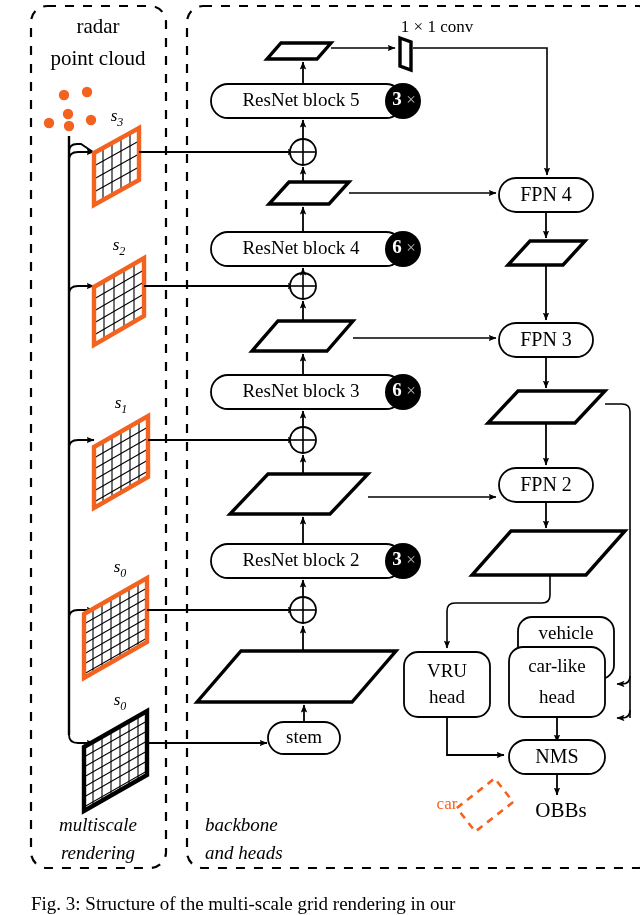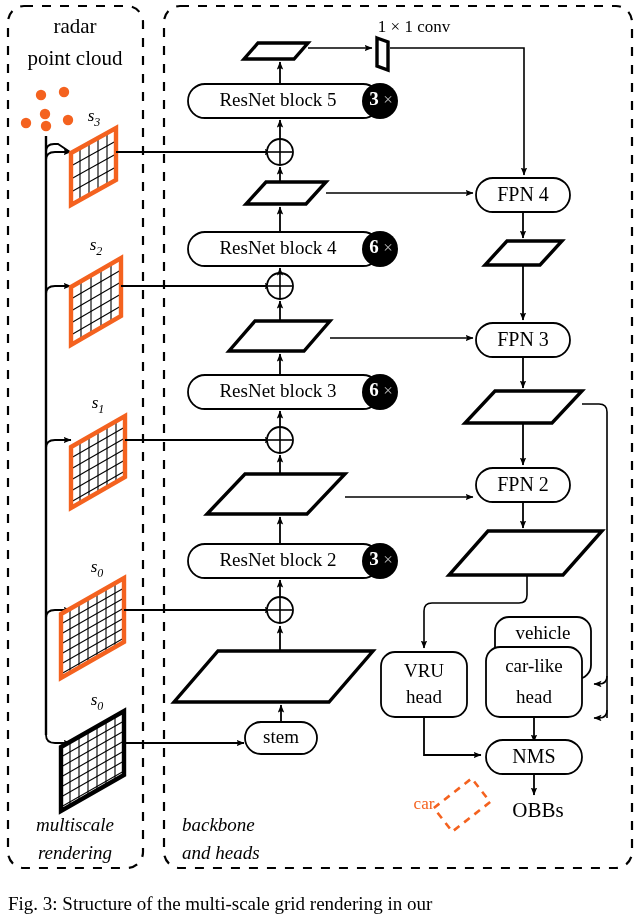--- a/index.html
+++ b/index.html
@@ -1,18 +1,18 @@
 <!DOCTYPE html>
 <html><head>
 <meta charset="utf-8">
 <style>
   html,body{margin:0;padding:0;background:#ffffff;}
   body{width:640px;height:915px;position:relative;overflow:hidden;
        font-family:"Liberation Serif", serif;color:#000;}
-  #fig{position:absolute;left:0;top:0;width:540px;height:915px;}
+  #fig{position:absolute;left:0;top:0;width:540px;height:915px;padding-left:23px;}
   svg{display:block;}
   .lbl{font-family:"Liberation Serif", serif;fill:#000;}
   .orange{fill:#F4621F;}
   text{dominant-baseline:middle;}
 </style>
 </head>
 <body>
 
 <div id="fig">
 <svg width="640" height="915" viewBox="0 0 640 915" xmlns="http://www.w3.org/2000/svg">

